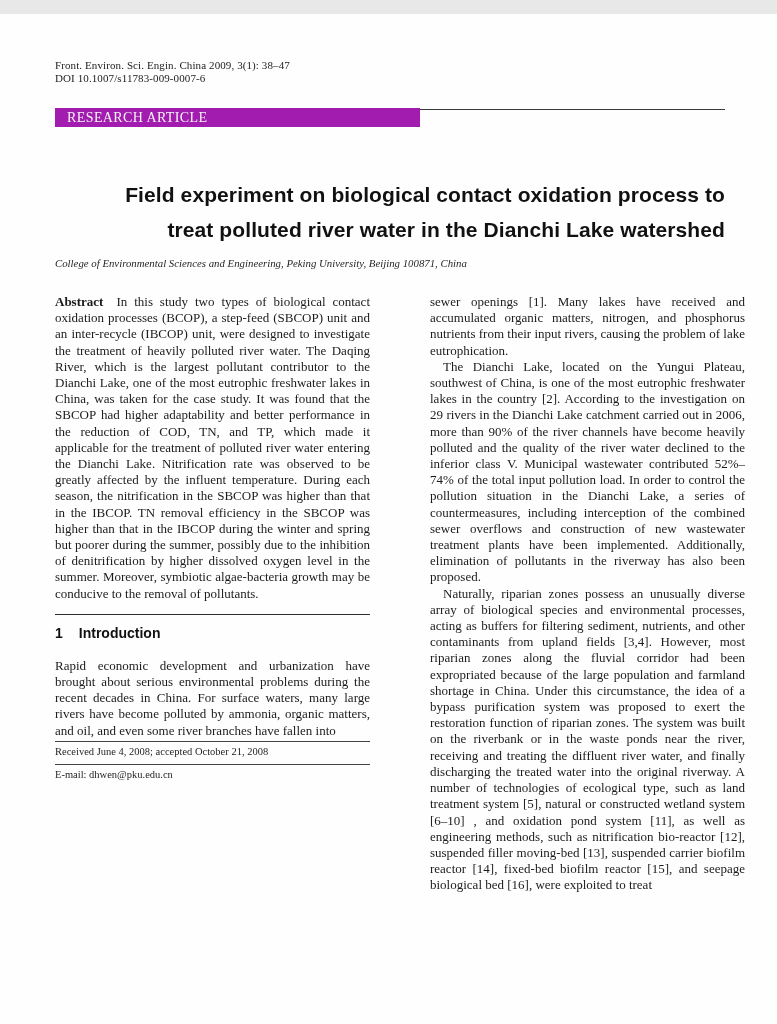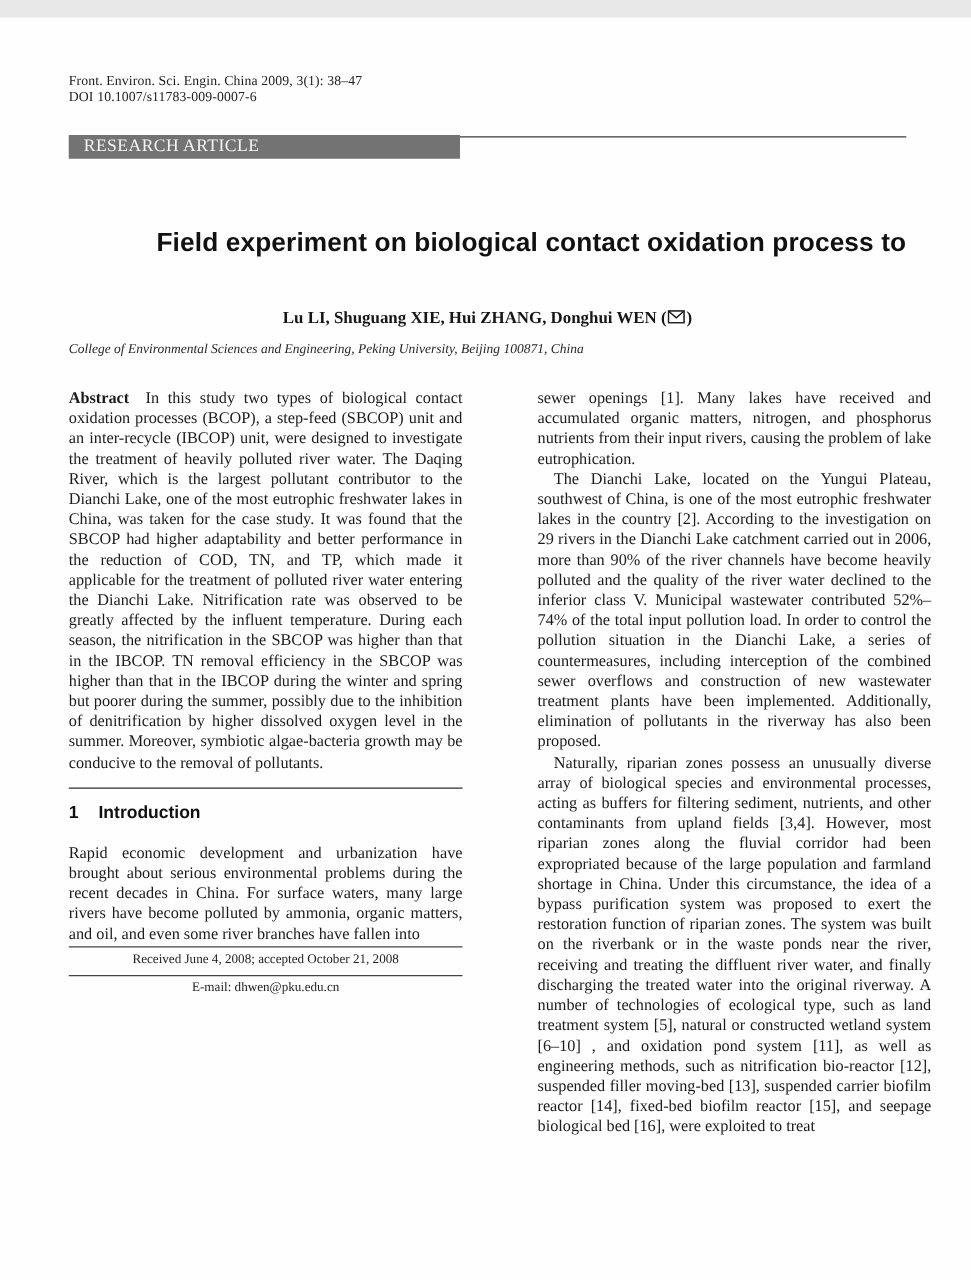--- a/index.html
+++ b/index.html
@@ -21,23 +21,23 @@
     line-height: 13px;
     color: #222;
     letter-spacing: 0.1px;
   }
   .banner-row {
     display: flex;
     align-items: flex-start;
     margin-top: 23px;
   }
   .banner {
-    width: 313px;
+    width: 365px;
     height: 19px;
-    background: #737373;
+    background: #a21caf;
     color: #f4f4f4;
     font-family: "Liberation Serif", serif;
     font-size: 14px;
     line-height: 19px;
     padding-left: 12px;
     letter-spacing: 0.4px;
     box-sizing: border-box;
     flex: 0 0 auto;
   }
   .banner-rule {
@@ -112,21 +112,21 @@
     color: #111;
   }
   .section-heading .sec-title { margin-left: 16px; }
   .intro-first { margin-top: 16px !important; }
   
   .footnote {
     margin-top: 2px;
     font-size: 10.5px;
     line-height: 14px;
     color: #1f1f1f;
-    text-align: center;
+    text-align: left;
   }
   .fn-rule {
     border: none;
     border-top: 1.2px solid #444;
     margin: 0 0 3px 0;
   }
   .fn-rule.second { margin-top: 3px; }
   .footnote .fn-line { padding-bottom: 2px; }
 </style>
 </head>
@@ -139,31 +139,23 @@
     <div>DOI 10.1007/s11783-009-0007-6</div>
   </div>
 
   <div class="banner-row">
     <div class="banner">RESEARCH ARTICLE</div>
     <div class="banner-rule"></div>
   </div>
 
   <h1 class="title" style="margin-bottom:0;">
     <div>Field experiment on biological contact oxidation process to</div>
+    <div>treat polluted river water in the Dianchi Lake watershed</div>
   </h1>
 
-  <div class="authors">
-    <span>Lu LI, Shuguang XIE, Hui ZHANG, Donghui WEN</span>
-    <span>
-      <span>(</span><span class="env-icon"><svg width="14" height="11" viewBox="0 0 14 11">
-            <rect x="0.75" y="0.75" width="12.5" height="9.5" fill="none" stroke="#161616" stroke-width="1.2"></rect>
-            <path d="M1 1 L7 6.2 L13 1" fill="none" stroke="#161616" stroke-width="1.1"></path>
-          </svg></span><span>)</span>
-    </span>
-  </div>
 
   <div class="affiliation">College of Environmental Sciences and Engineering, Peking University, Beijing 100871, China</div>
 
 
   <div class="columns">
 
     <div class="col body-text">
       <p class="lead-para"><b>Abstract</b><span>In this study two types of biological contact oxidation processes (BCOP), a step-feed (SBCOP) unit and an inter-recycle (IBCOP) unit, were designed to investigate the treatment of heavily polluted river water. The Daqing River, which is the largest pollutant contributor to the Dianchi Lake, one of the most eutrophic freshwater lakes in China, was taken for the case study. It was found that the SBCOP had higher adaptability and better performance in the reduction of COD, TN, and TP, which made it applicable for the treatment of polluted river water entering the Dianchi Lake. Nitrification rate was observed to be greatly affected by the influent temperature. During each season, the nitrification in the SBCOP was higher than that in the IBCOP. TN removal efficiency in the SBCOP was higher than that in the IBCOP during the winter and spring but poorer during the summer, possibly due to the inhibition of denitrification by higher dissolved oxygen level in the summer. Moreover, symbiotic algae-bacteria growth may be conducive to the removal of pollutants.</span></p>
 
 

